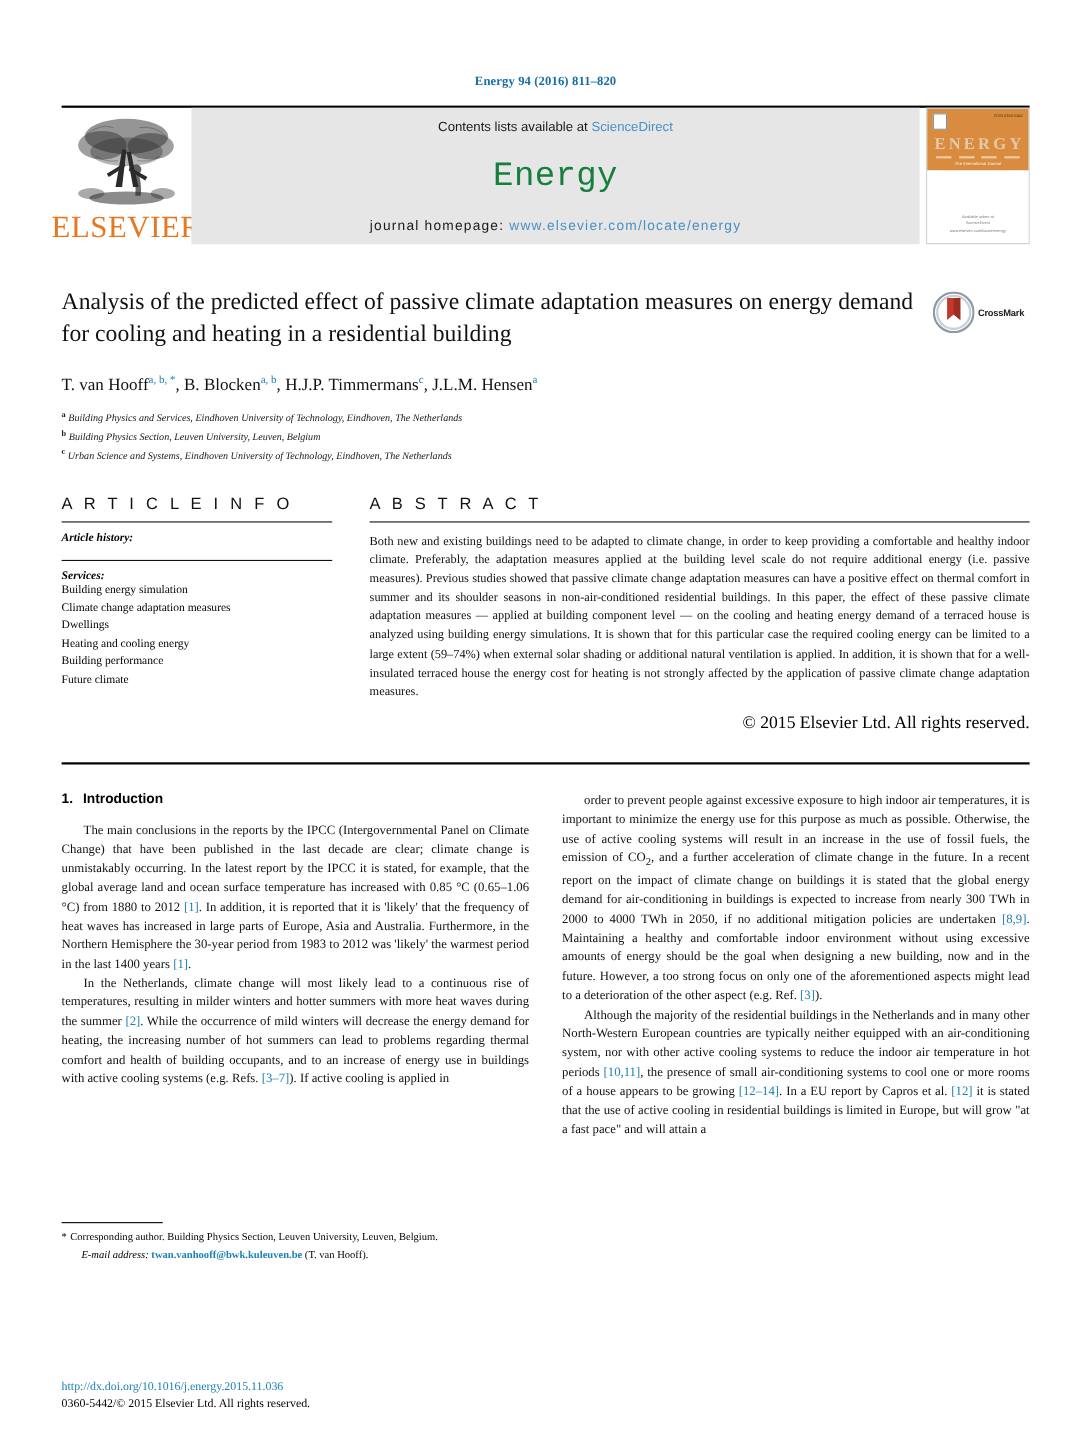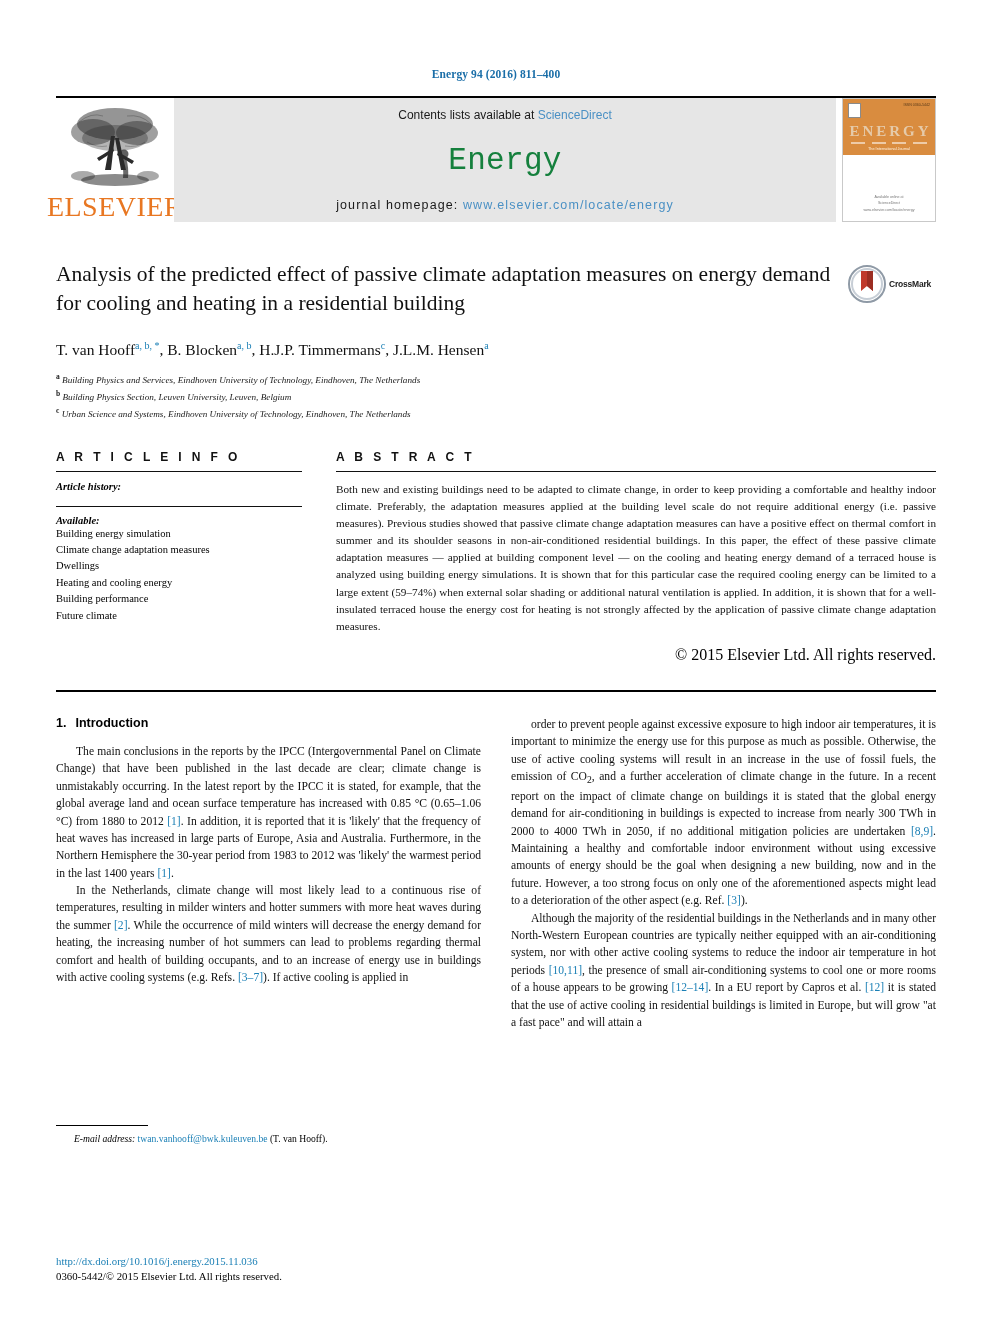--- a/index.html
+++ b/index.html
@@ -109,21 +109,21 @@
 
   .affils { margin-top: 10px; font-size: 9.2px; font-style: italic; line-height: 1.62; color: #1a1a1a; }
   .affils div sup { font-style: normal; font-weight: bold; font-size: 7.5px; }
 
   
   .info-abstract { margin-top: 28px; display: flex; gap: 34px; }
   .col-info { width: 246px; flex: 0 0 246px; }
   .col-abstract { flex: 1; }
   .sec-head {
     font-family: "Liberation Sans", sans-serif;
-    font-size: 12px; font-weight: bold; letter-spacing: 3.4px; color: #111;
+    font-size: 15px; font-weight: normal; letter-spacing: 3.4px; color: #111;
   }
   .hr-thin { border: 0; border-top: 1.2px solid #111; margin: 7px 0 9px 0; }
   .info-title { font-style: italic; font-weight: bold; font-size: 10.5px; }
   .info-list { font-size: 10.5px; line-height: 1.56; }
   .kw-block { margin-top: 14px; }
   .kw-rule { border: 0; border-top: 1px solid #111; margin: 0 0 8px 0; }
 
   .abstract-text {
     font-size: 11.2px;
     line-height: 1.53;
@@ -150,32 +150,32 @@
   }
   .body-p + .body-p { margin-top: 0; }
   .ref { color: #1a7fb5; }
 
   .footnote-area { position: absolute; left: 0; right: 0; bottom: 0; }
   .fn-rule { width: 92px; border: 0; border-top: 1px solid #000; margin: 0 0 6px 0; }
   .fn-text { font-size: 9.6px; line-height: 1.5; text-align: justify; margin: 0; }
   .fn-text .star { margin-right: 3px; }
   .fn-email { font-size: 9.6px; line-height: 1.5; margin: 2px 0 0 0; text-indent: 18px; }
   .fn-email i { font-style: italic; }
-  .fn-email .link { color: #1a7fb5; }
+  .fn-email .link { color: #1a7fb5; font-weight: bold; }
 
   .footer-block { position: absolute; left: 56px; bottom: 38px; width: 425px; }
   .doi { color: #1a7fb5; font-size: 10.8px; line-height: 1.45; }
   .issn { font-size: 10.8px; line-height: 1.45; }
 </style>
 </head>
 <body>
 
 <div class="page">
 
-  <div class="running-head">Energy 94 (2016) 811–400</div>
+  <div class="running-head">Energy 94 (2016) 811–820</div>
 
   <div class="masthead">
 
     <div class="elsevier-col">
       <svg class="tree-logo" viewBox="0 0 104 92">
         <g fill="#2b2b2b">
           <ellipse cx="52" cy="22" rx="38" ry="16" opacity=".5"></ellipse>
           <ellipse cx="30" cy="30" rx="22" ry="13" opacity=".45"></ellipse>
           <ellipse cx="74" cy="31" rx="21" ry="12" opacity=".45"></ellipse>
           <ellipse cx="52" cy="36" rx="33" ry="13" opacity=".35"></ellipse>
@@ -267,21 +267,21 @@
     <div><sup>c</sup> <span>Urban Science and Systems, Eindhoven University of Technology, Eindhoven, The Netherlands</span></div>
   </div>
 
   <div class="info-abstract">
     <div class="col-info">
       <div class="sec-head">A R T I C L E   I N F O</div>
       <hr class="hr-thin">
       <div class="info-title">Article history:</div>
       <div class="kw-block">
         <hr class="kw-rule">
-        <div class="info-title">Available:</div>
+        <div class="info-title">Services:</div>
         <div class="info-list">
           <div>Building energy simulation</div>
           <div>Climate change adaptation measures</div>
           <div>Dwellings</div>
           <div>Heating and cooling energy</div>
           <div>Building performance</div>
           <div>Future climate</div>
         </div>
       </div>
     </div>
@@ -300,20 +300,23 @@
 
     <div class="body-col" style="height:430px">
       <h2 class="sect-title">
         <span class="num">1.</span><span>Introduction</span>
       </h2>
       <p class="body-p">The main conclusions in the reports by the IPCC (Intergovernmental Panel on Climate Change) that have been published in the last decade are clear; climate change is unmistakably occurring. In the latest report by the IPCC it is stated, for example, that the global average land and ocean surface temperature has increased with 0.85 °C (0.65–1.06 °C) from 1880 to 2012 <span class="ref">[1]</span>. In addition, it is reported that it is 'likely' that the frequency of heat waves has increased in large parts of Europe, Asia and Australia. Furthermore, in the Northern Hemisphere the 30-year period from 1983 to 2012 was 'likely' the warmest period in the last 1400 years <span class="ref">[1]</span>.</p>
       <p class="body-p">In the Netherlands, climate change will most likely lead to a continuous rise of temperatures, resulting in milder winters and hotter summers with more heat waves during the summer <span class="ref">[2]</span>. While the occurrence of mild winters will decrease the energy demand for heating, the increasing number of hot summers can lead to problems regarding thermal comfort and health of building occupants, and to an increase of energy use in buildings with active cooling systems (e.g. Refs. <span class="ref">[3–7]</span>). If active cooling is applied in</p>
 
       <div class="footnote-area">
         <hr class="fn-rule">
+        <p class="fn-text">
+          <span class="star">*</span><span>Corresponding author. Building Physics Section, Leuven University, Leuven, Belgium.</span>
+        </p>
         <p class="fn-email">
           <i>E-mail address:</i>
           <span class="link">twan.vanhooff@bwk.kuleuven.be</span>
           <span>(T. van Hooff).</span>
         </p>
       </div>
     </div>
 
     <div class="body-col">
       <p class="body-p">order to prevent people against excessive exposure to high indoor air temperatures, it is important to minimize the energy use for this purpose as much as possible. Otherwise, the use of active cooling systems will result in an increase in the use of fossil fuels, the emission of CO<sub>2</sub>, and a further acceleration of climate change in the future. In a recent report on the impact of climate change on buildings it is stated that the global energy demand for air-conditioning in buildings is expected to increase from nearly 300 TWh in 2000 to 4000 TWh in 2050, if no additional mitigation policies are undertaken <span class="ref">[8,9]</span>. Maintaining a healthy and comfortable indoor environment without using excessive amounts of energy should be the goal when designing a new building, now and in the future. However, a too strong focus on only one of the aforementioned aspects might lead to a deterioration of the other aspect (e.g. Ref. <span class="ref">[3]</span>).</p>

